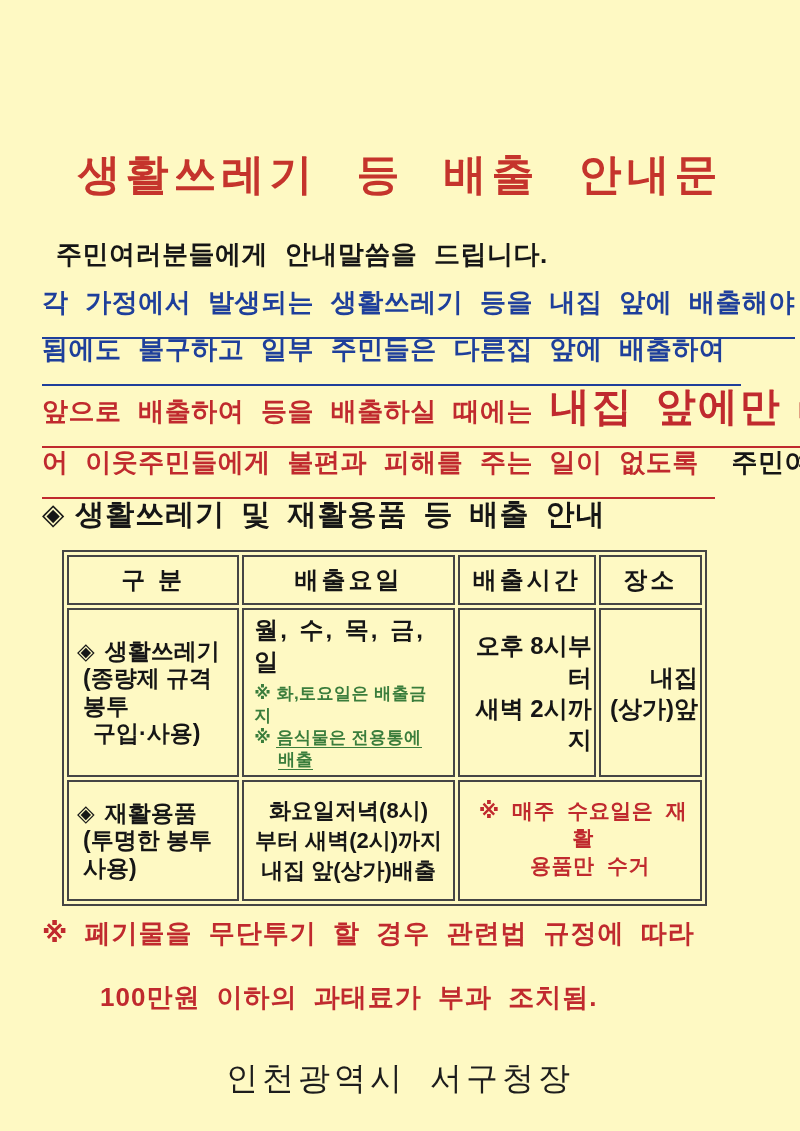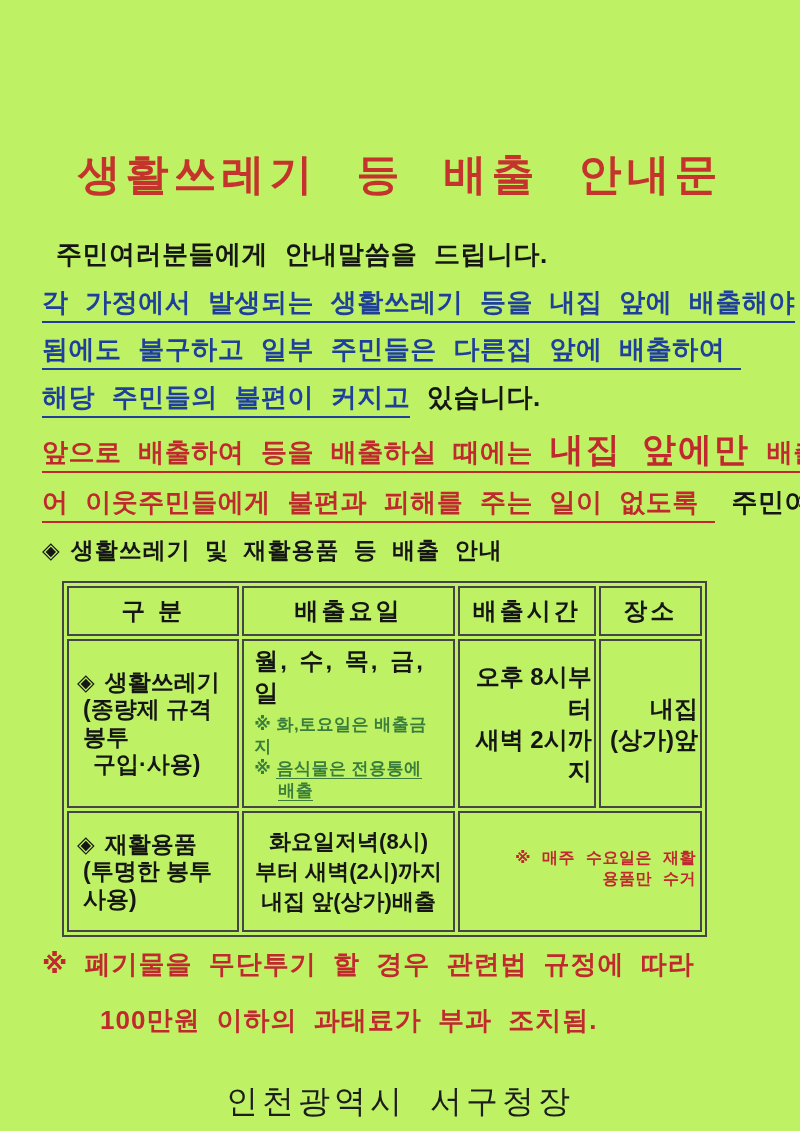--- a/index.html
+++ b/index.html
@@ -1,20 +1,20 @@
 <!DOCTYPE html>
 <html style="--title_red: #c5342c; --body_red: #c02a2e; --body_blue: #1e3f9b; --note_green: #3a7d3c; --table_border: #454545; --text_black: #161616;"><head>
 <meta charset="utf-8">
 <style>
   * { margin:0; padding:0; box-sizing:border-box; }
   html,body { background:#e9e9e7; }
   .page {
     width:800px; height:1131px;
     margin:0 auto;
-    background:#bef264;
+    background:#fef9c3;
     overflow:hidden;
     position:relative;
     padding:0 42px;
     font-family:"Liberation Sans","DejaVu Sans",sans-serif;
     color:var(--text_black);
   }
   
   .doc-title{
     margin-top:146px;
     text-align:center;
@@ -31,25 +31,25 @@
     font-weight:bold;
     letter-spacing:0.5px;
     word-spacing:9px;
     margin-top:15px;
     line-height:1.25;
     white-space:nowrap;
   }
   .nline.intro{ padding-left:14px; margin-top:0; }
   .blue{ color:var(--body_blue); }
   .red{ color:var(--body_red); }
-  .ul{ border-bottom:2px solid currentColor; padding-bottom:4px; }
+  .ul{ border-bottom:2px solid currentColor; padding-bottom:20px; }
   .ul.tail{ padding-right:16px; }
-  .big-em{ font-size:34px; letter-spacing:2px; }
+  .big-em{ font-size:40px; letter-spacing:2px; }
   .section-heading{
-    font-size:23px; font-weight:bold;
+    font-size:29px; font-weight:bold;
     margin-top:17px; letter-spacing:1px; word-spacing:7px;
   }
   .diamond{ margin-right:10px; }
   
   table.schedule{
     margin:15px 0 0 20px;
     width:645px;
     border-collapse:separate;
     border-spacing:3px;
     border:2px solid var(--table_border);
@@ -67,27 +67,27 @@
   td.cat-cell{ padding:6px 4px 6px 8px; font-size:23px; line-height:1.2; text-align:left; }
   .cat-sub{ padding-left:6px; }
   .cat-sub2{ padding-left:16px; }
   td.days-cell{ padding:4px 20px 4px 10px; text-align:left; vertical-align:top; }
   .days-main{ font-size:24px; letter-spacing:2px; word-spacing:2px; margin-bottom:5px; }
   .gnote{ color:var(--note_green); font-size:17px; line-height:1.3; font-weight:bold; letter-spacing:0.5px; }
   .gnote .g-ul{ border-bottom:1.5px solid currentColor; }
   .gnote-cont{ padding-left:24px; }
   td.time-cell, td.place-cell{ font-size:24px; line-height:1.3; text-align:right; padding:4px 2px; }
   td.days2-cell{ font-size:22px; line-height:1.35; text-align:center; padding:14px 2px; }
-  td.rnote-cell{ color:var(--body_red); font-size:16px; line-height:1.3; text-align:right; padding:6px 4px 12px 10px; letter-spacing:0.5px; word-spacing:6px; }
+  td.rnote-cell{ color:var(--body_red); font-size:21px; line-height:1.3; text-align:center; padding:6px 4px 12px 10px; letter-spacing:0.5px; word-spacing:6px; }
   .rnote-cont{ padding-left:14px; }
   .row1 td{ height:98px; }
   .row2 td{ height:74px; }
   
   .warning{ margin-top:10px; color:var(--body_red); font-weight:bold; font-size:26px; letter-spacing:1px; word-spacing:8px; }
-  .warning .w2{ margin-top:21px; padding-left:58px; }
+  .warning .w2{ margin-top:29px; padding-left:58px; }
   
   .footer{
     margin-top:42px;
     text-align:center;
     font-family:"Liberation Serif","DejaVu Serif",serif;
     color:#1d1d1d;
     letter-spacing:4px;
   }
   .footer .issuer{ font-size:32px; word-spacing:12px; }
 </style>
@@ -99,24 +99,20 @@
   <div class="doc-title">생활쓰레기 등 배출 안내문</div>
 
   <div class="body-block">
     <div class="nline intro">주민여러분들에게 안내말씀을 드립니다.</div>
 
     <div class="nline blue">
       <span class="ul">각 가정에서 발생되는 생활쓰레기 등을 내집 앞에 배출해야</span>
     </div>
     <div class="nline blue">
       <span class="ul tail">됨에도 불구하고 일부 주민들은 다른집 앞에 배출하여</span>
-    </div>
-    <div class="nline">
-      <span class="blue ul">해당 주민들의 불편이 커지고</span>
-      <span>있습니다.</span>
     </div>
 
     <div class="nline red">
       <span class="ul"><span>앞으로 배출하여 등을 배출하실 때에는</span> <span class="big-em">내집 앞에만</span> <span>배출하시</span></span>
     </div>
     <div class="nline">
       <span class="red ul tail">어 이웃주민들에게 불편과 피해를 주는 일이 없도록</span>
       <span>주민여러분</span>
     </div>
 

